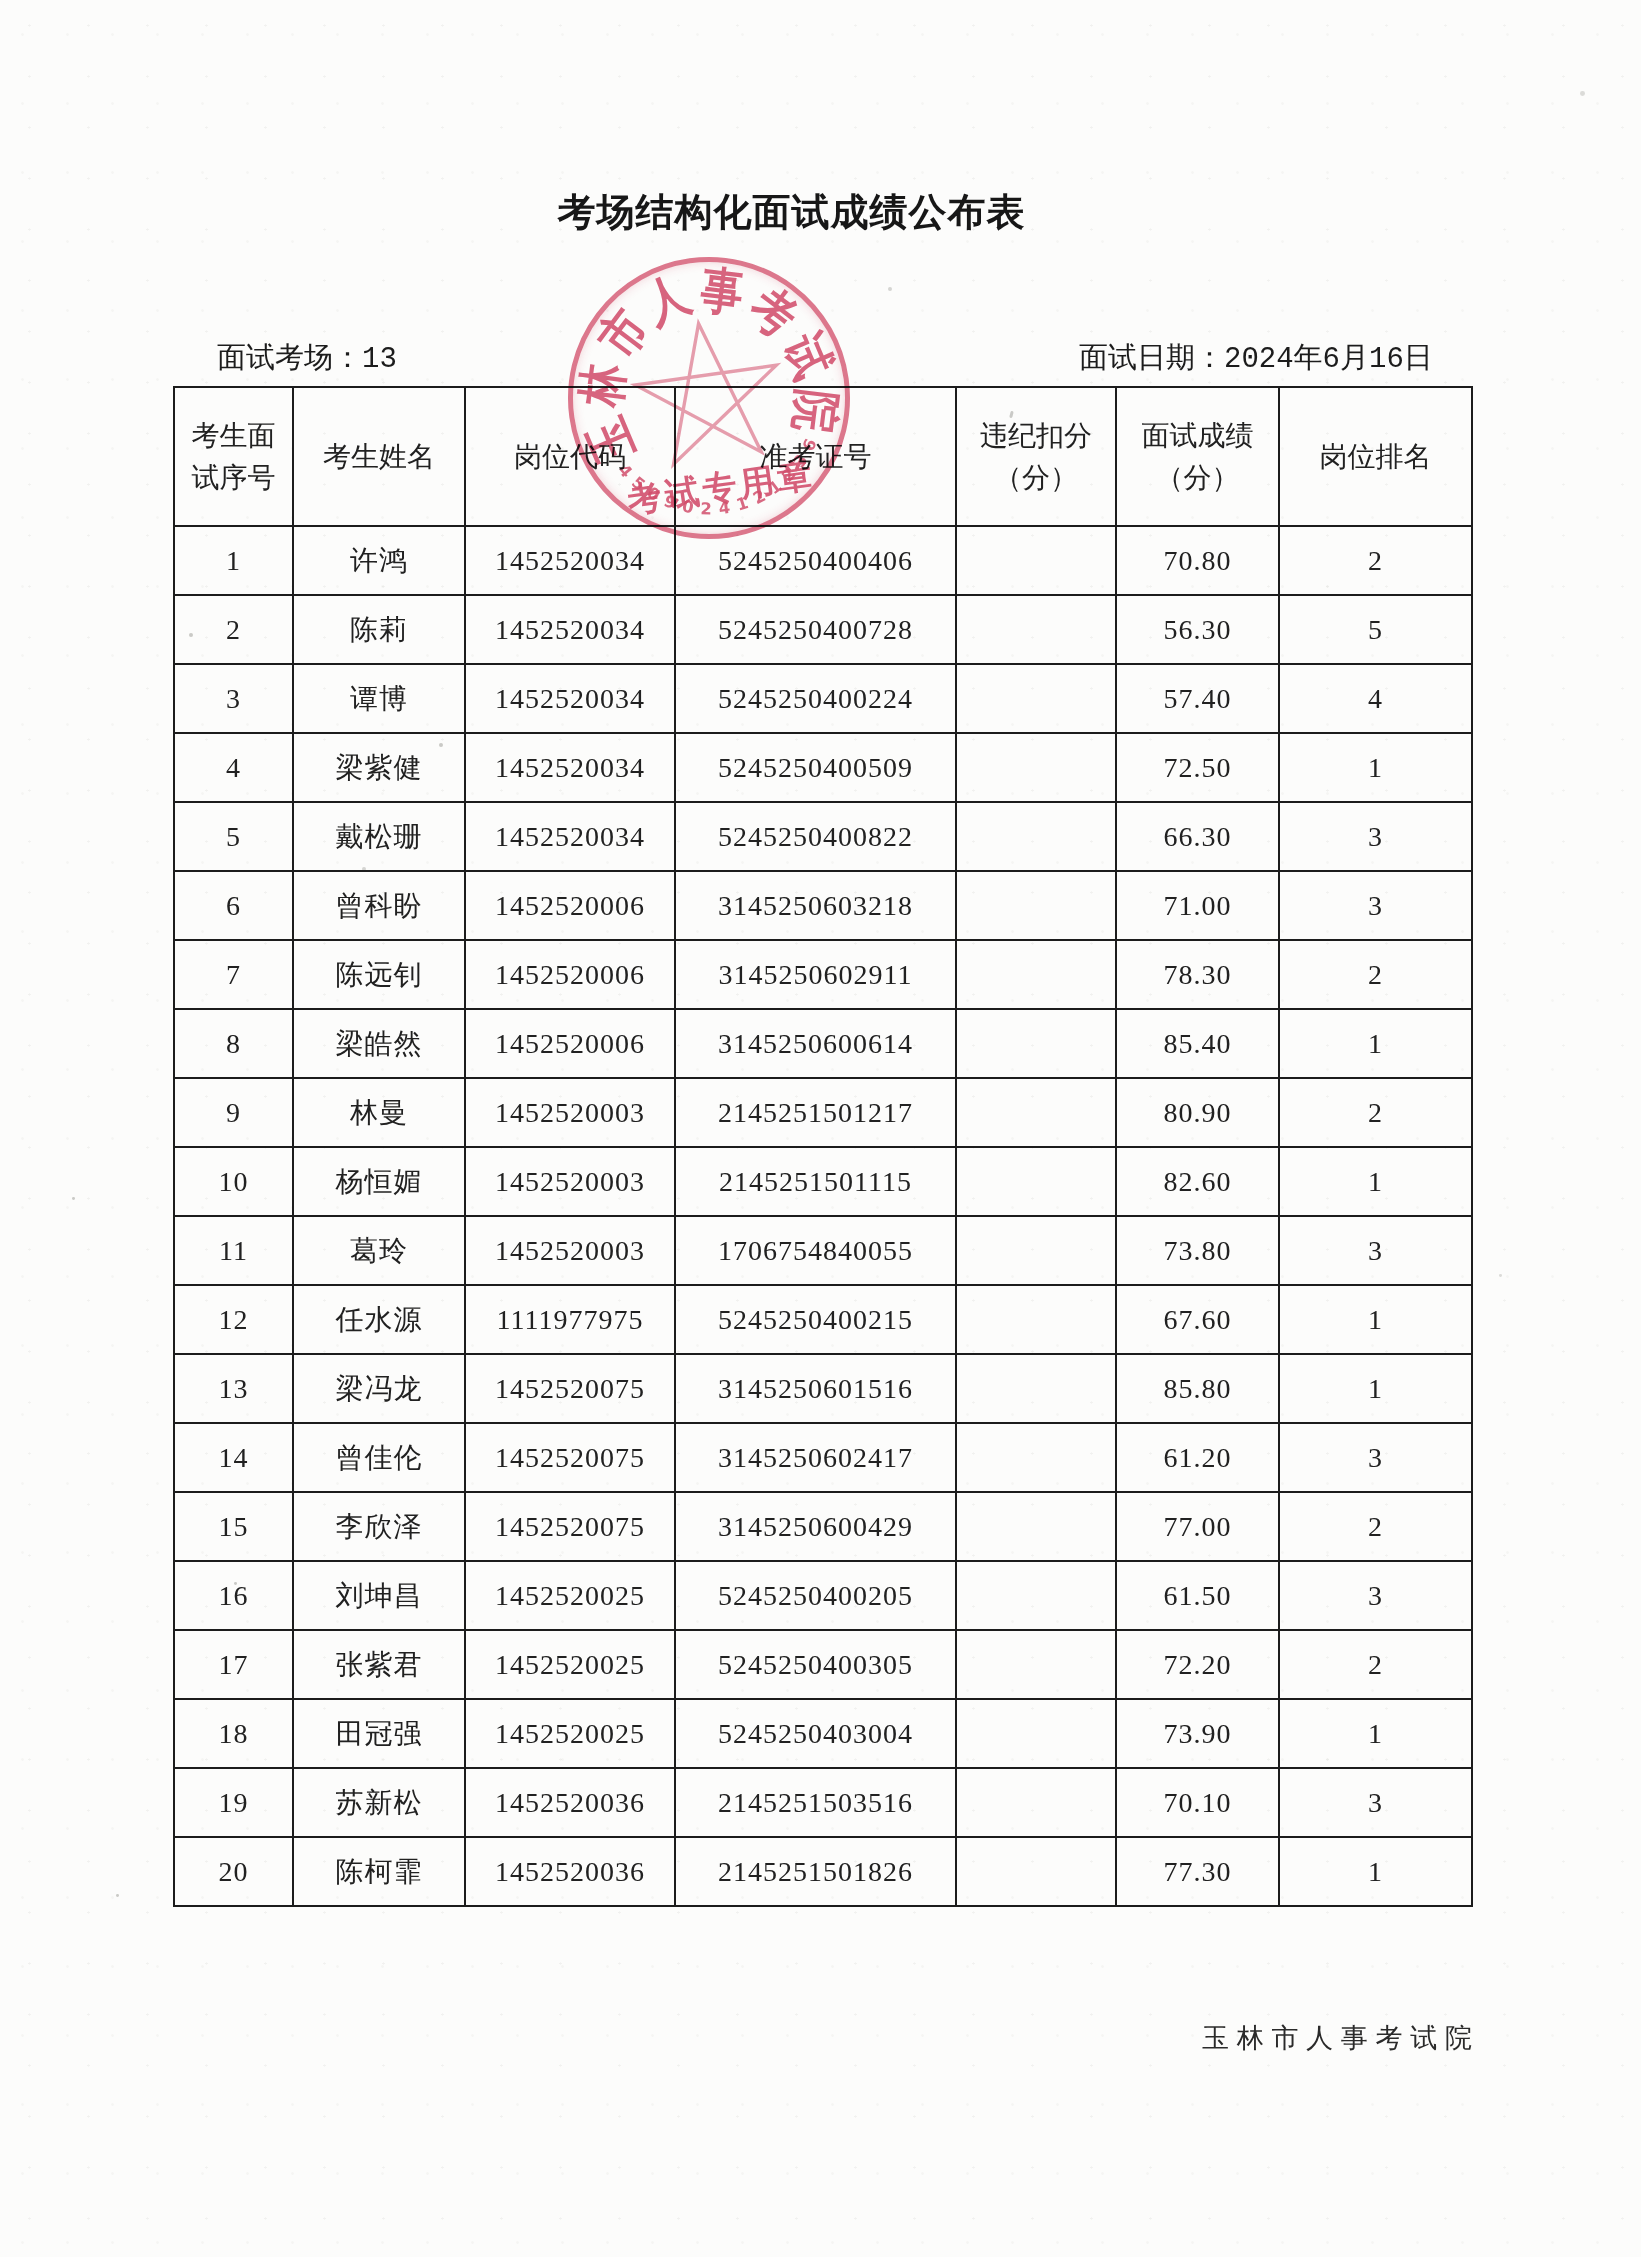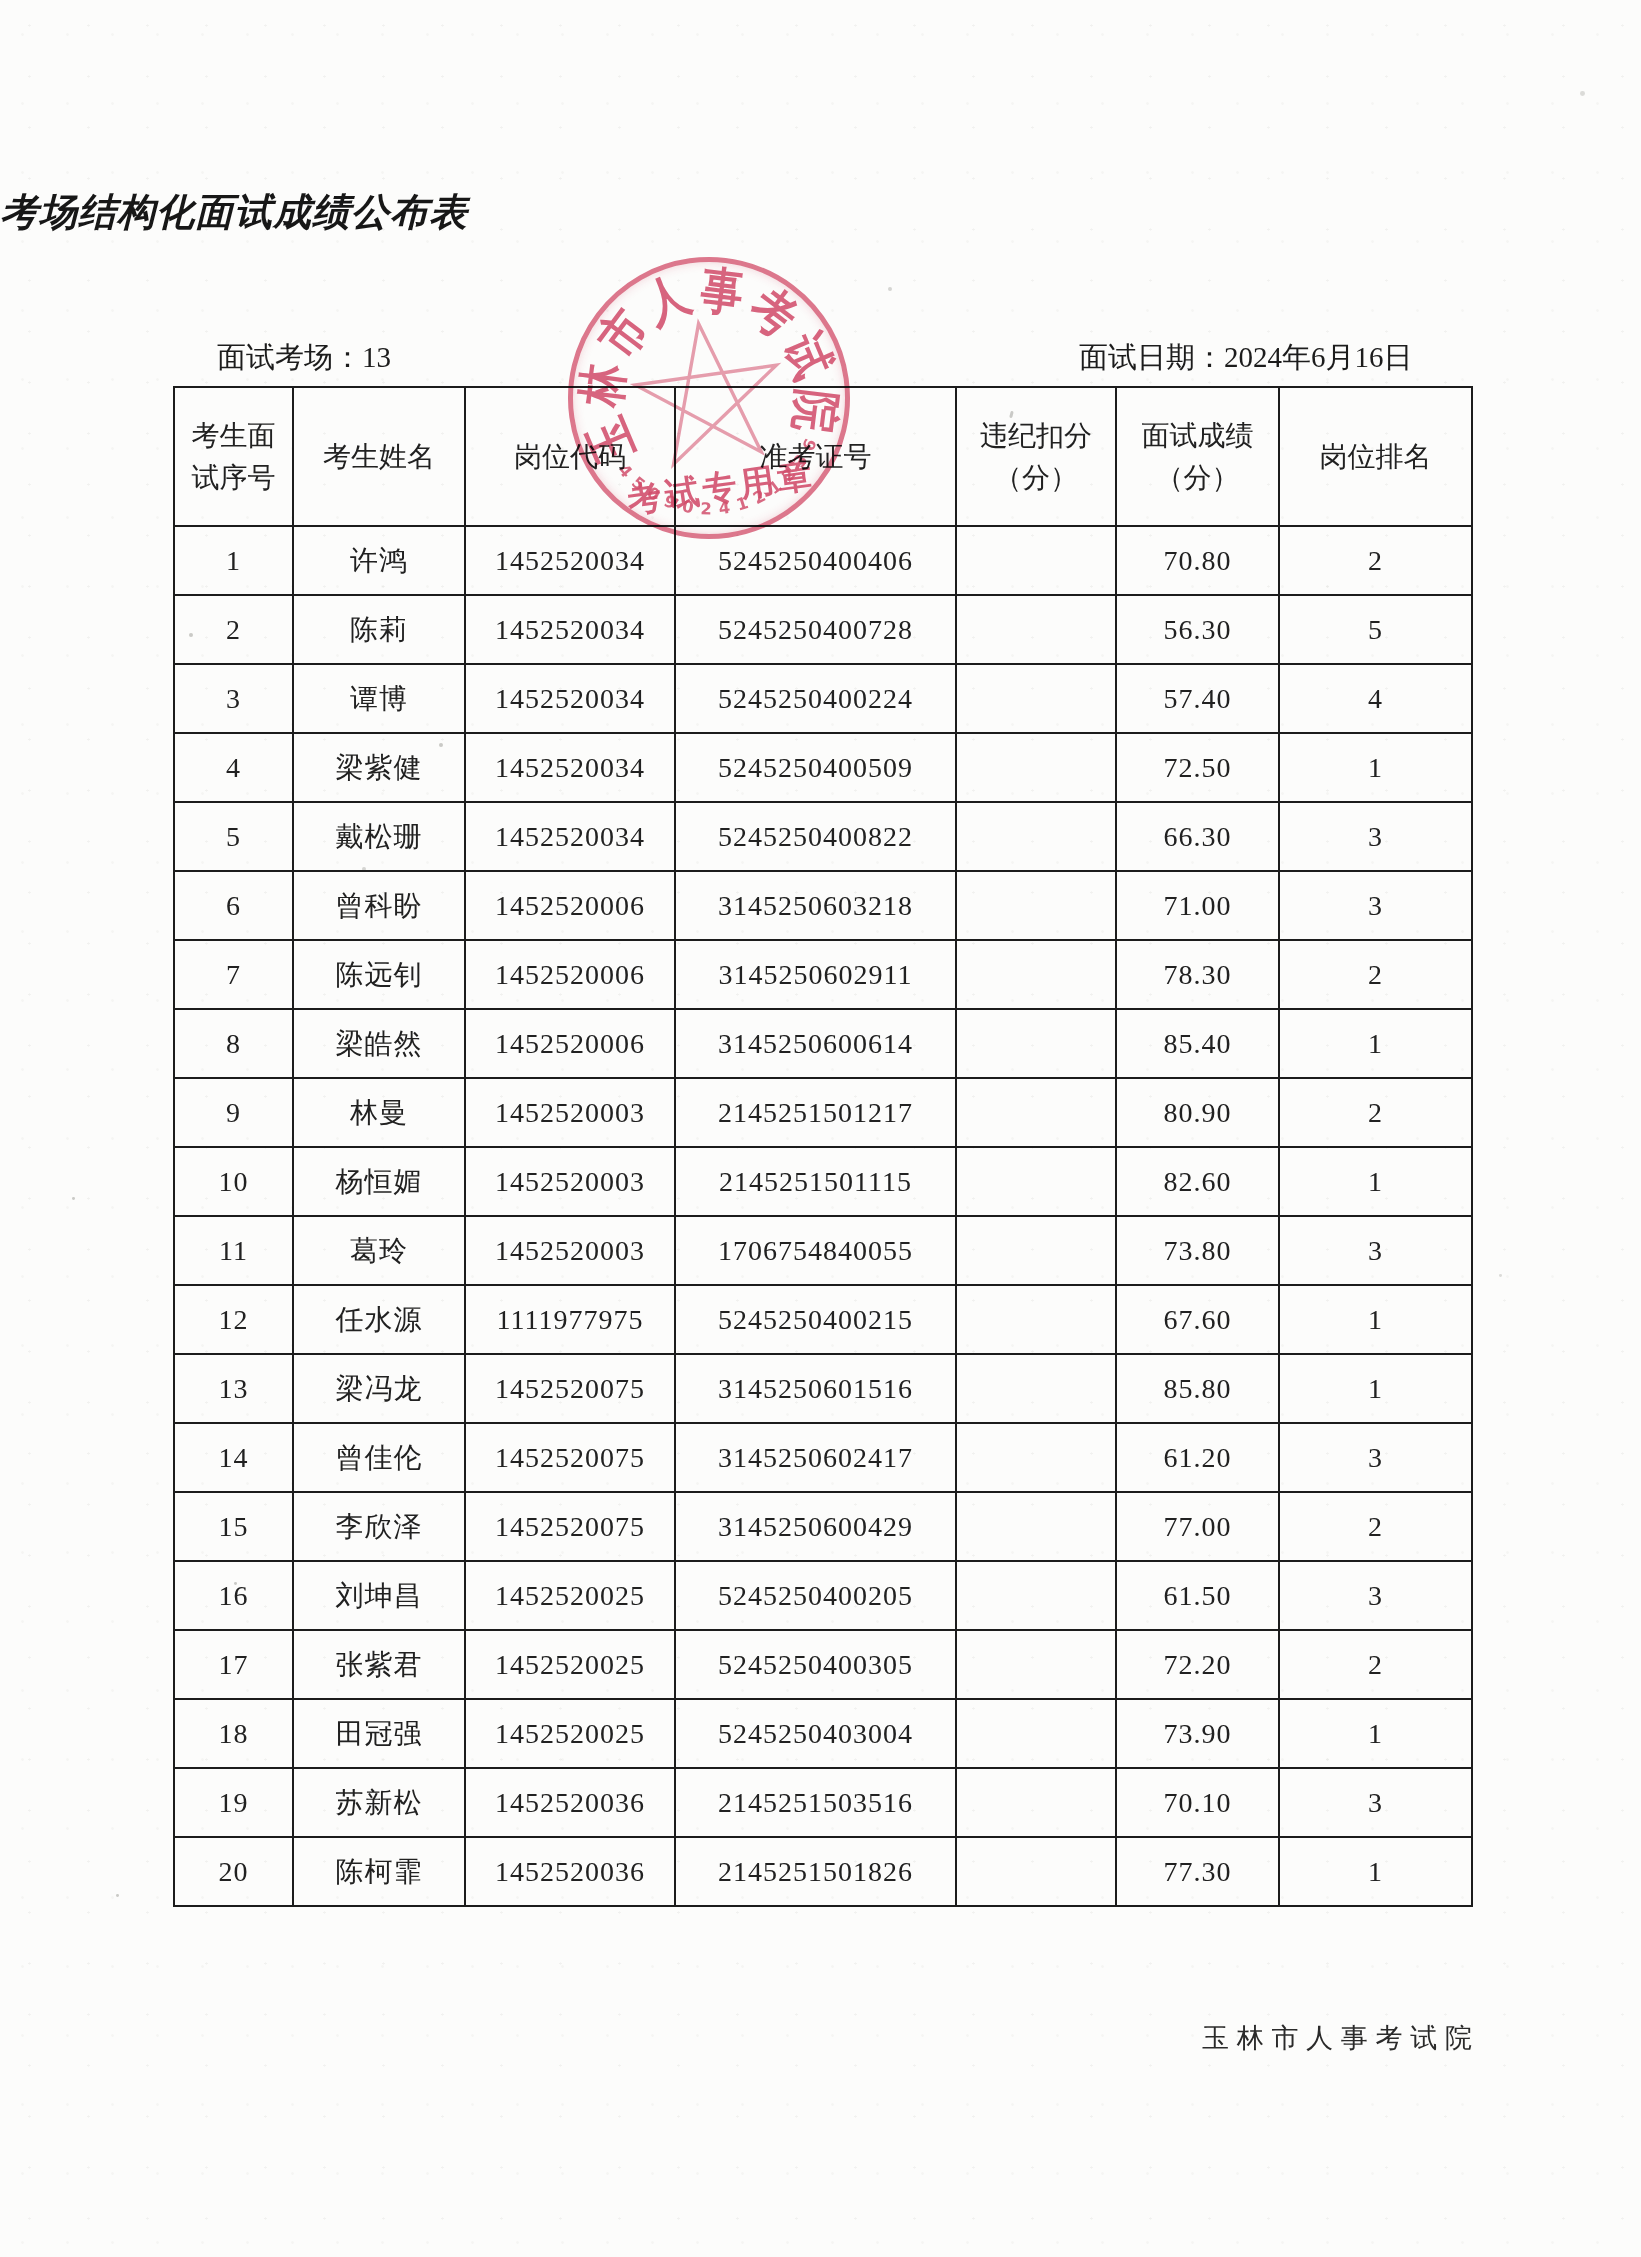--- a/index.html
+++ b/index.html
@@ -14,25 +14,25 @@
   .page{
     position:absolute;inset:0;
     background:
       radial-gradient(rgba(190,190,185,.18) 1px, transparent 1.4px),
       radial-gradient(rgba(200,200,195,.12) 1px, transparent 1.3px),
       #fcfcfb;
     background-size:59px 51px,45px 69px;
   }
   .title{
     position:absolute;top:187px;left:0;right:58px;
+    text-align:center;
     font-size:38px;font-weight:bold;letter-spacing:1px;
     color:#171717;
-    font-style:italic;
-  }
-  .meta{position:absolute;top:338px;font-size:29px;color:#1c1c1c;}
+  }
+  .meta{position:absolute;top:338px;font-size:29px;color:#1c1c1c;font-family:Liberation Mono, monospace;}
   .meta-room{left:217px;}
   .meta-date{left:1044px;margin-left:35px;}
   table.scores{
     position:absolute;left:173px;top:386px;
     border-collapse:collapse;table-layout:fixed;
     width:1298px;
     font-size:28px;color:#212121;
     z-index:1;
   }
   table.scores th, table.scores td{

